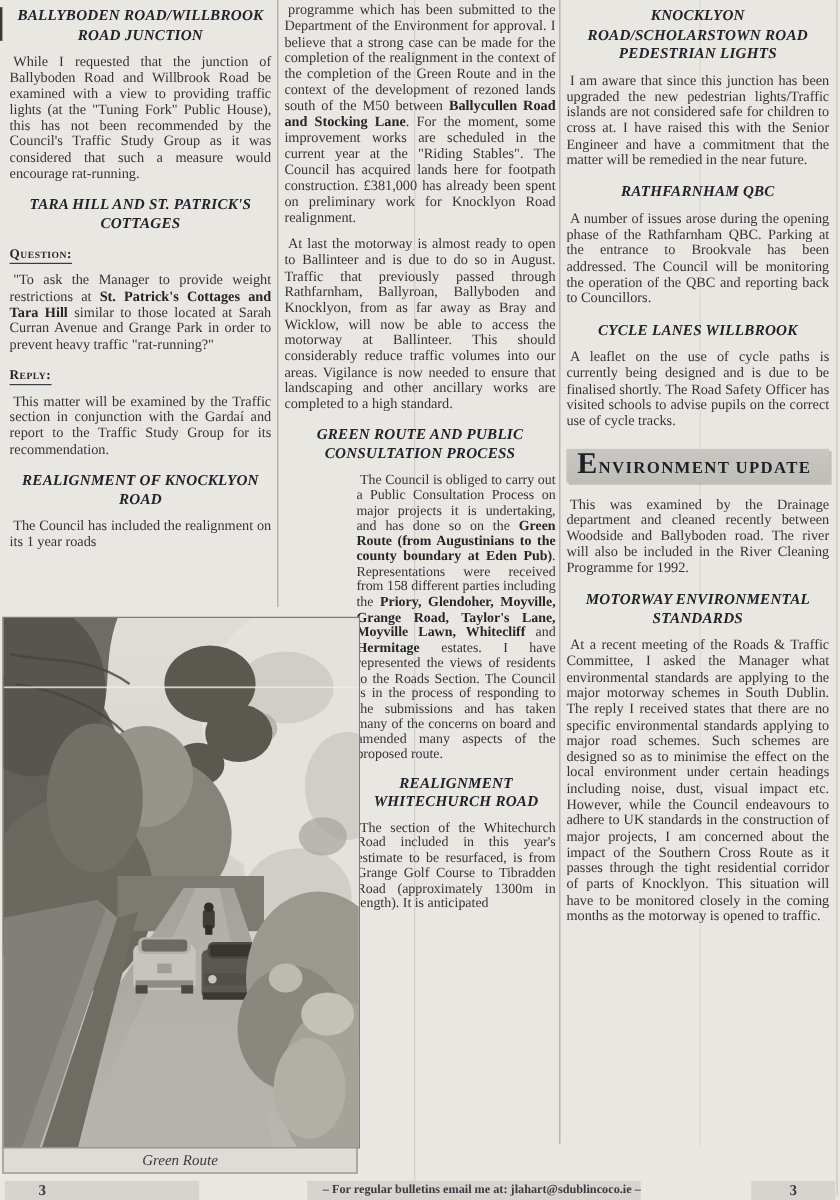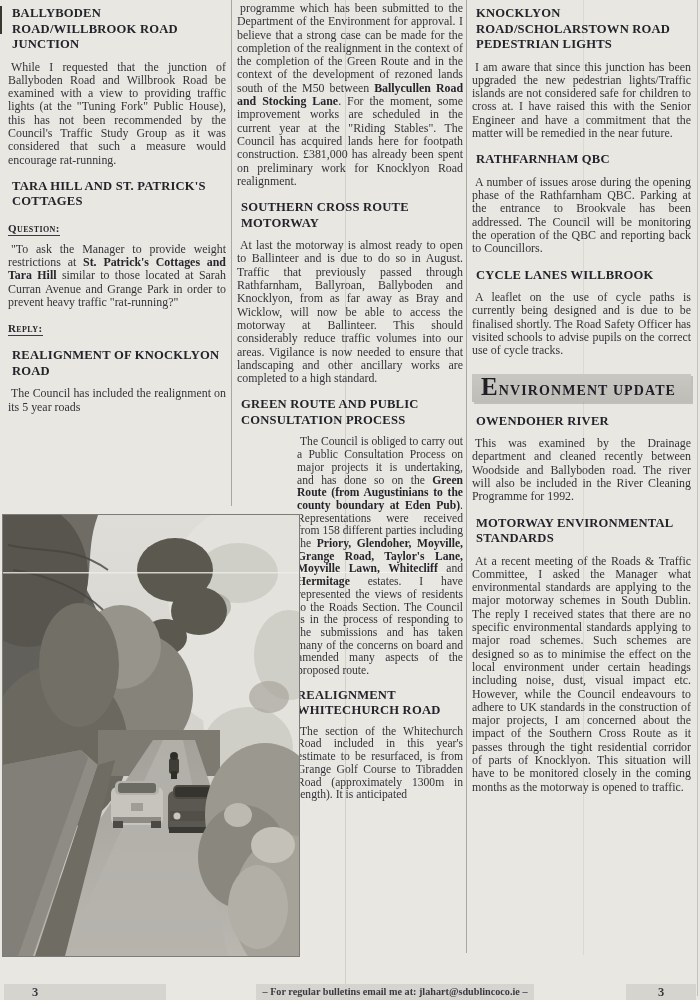--- a/index.html
+++ b/index.html
@@ -12,22 +12,22 @@
   }
   
   .col { position:absolute; top:2px; text-align:justify; }
   #col1 { left:8px;   width:218px; }
   #col2 { left:237px; width:226px; }
   #col3 { left:472px; width:219px; }
 
   .para { font-size:11.9px; line-height:13.3px; margin:0 0 9px 0; text-align:justify; text-indent:3px; color:#34333a; }
   .para b { font-weight:700; color:#26252c; }
   .heading {
-    font-size:12.6px; line-height:15.5px; font-weight:700; 
-    text-align:left; margin:12px 4px 8px; color:#23232c; letter-spacing:.2px;
+    font-size:12.6px; line-height:15.5px; font-weight:700; font-style:italic;
+    text-align:center; margin:12px 4px 8px; color:#23232c; letter-spacing:.2px;
   }
   .col > .heading:first-child { margin-top:4px; }
   .subhead { margin:2px 0 7px; text-align:left; }
   .subhead span {
     font-variant:small-caps; font-weight:700; font-size:11px; letter-spacing:.4px;
     border-bottom:1.5px solid #3a3a42; padding-bottom:1px; color:#26252c;
   }
   .banner {
     background:linear-gradient(180deg, var(--banner,#c9c7c2), #bfbdb8);
     box-shadow:2px 2px 0 rgba(120,118,112,.35);
@@ -65,21 +65,21 @@
 
   
   .pageno {
     position:absolute; top:984px; height:16px; background:var(--bar,#d6d4cf);
     font-weight:700; font-size:12.5px; line-height:16px; color:#3b3a40;
   }
   #pageno-left  { left:4px;  width:162px; text-indent:28px; }
   #pageno-right { left:626px; width:70px; text-align:center; text-indent:0; }
   .footer-bar {
     position:absolute; left:256px; top:984px; width:278px; height:16px;
-    background:var(--bar,#d6d4cf); text-align:center; font-weight:700;
+    background:var(--bar,#d6d4cf); text-align:right; font-weight:700;
     font-size:10.2px; line-height:16px; color:#3b3a40; white-space:nowrap;
   }
 </style>
 </head>
 <body>
 
 <div class="page">
 
   <div class="tick-topleft"></div>
   <div class="vrule" id="rule1"></div>
@@ -89,43 +89,42 @@
   <div class="crease-v2"></div>
   <div class="crease-h"></div>
 
   <div class="col" id="col1">
       <h3 class="heading">BALLYBODEN ROAD/WILLBROOK ROAD JUNCTION</h3>
       <p class="para"><span>While I requested that the junction of Ballyboden Road and Willbrook Road be examined with a view to providing traffic lights (at the "Tuning Fork" Public House), this has not been recommended by the Council's Traffic Study Group as it was considered that such a measure would encourage rat-running.</span></p>
       <h3 class="heading">TARA HILL AND ST. PATRICK'S COTTAGES</h3>
       <div class="subhead"><span>Question:</span></div>
       <p class="para"><span>"To ask the Manager to provide weight restrictions at </span><b>St. Patrick's Cottages and Tara Hill</b><span> similar to those located at Sarah Curran Avenue and Grange Park in order to prevent heavy traffic "rat-running?"</span></p>
       <div class="subhead"><span>Reply:</span></div>
+      <p class="para"><span>This matter will be examined by the Traffic section in conjunction with the Gardaí and report to the Traffic Study Group for its recommendation.</span></p>
       <h3 class="heading">REALIGNMENT OF KNOCKLYON ROAD</h3>
-      <p class="para"><span>The Council has included the realignment on its 5 year roads</span></p>
+      <p class="para"><span>The Council has included the realignment on its 1 year roads</span></p>
     </div>
   <div class="col" id="col2">
       <p class="para"><span>programme which has been submitted to the Department of the Environment for approval.  I believe that a strong case can be made for the completion of the realignment in the context of the completion of the Green Route and in the context of the development of rezoned lands south of the M50 between </span><b>Ballycullen Road and Stocking Lane</b><span>.  For the moment, some improvement works are scheduled in the current year at the "Riding Stables".  The Council has acquired lands here for footpath construction.  £381,000 has already been spent on preliminary work for Knocklyon Road realignment.</span></p>
-      <h3 class="heading">SOUTHERN CROSS ROUTE MOTORWAY</h3>
       <p class="para"><span>At last the motorway is almost ready to open to Ballinteer and is due to do so in August.  Traffic that previously passed through Rathfarnham, Ballyroan, Ballyboden and Knocklyon, from as far away as Bray and Wicklow, will now be able to access the motorway at Ballinteer. This should considerably reduce traffic volumes into our areas.  Vigilance is now needed to ensure that landscaping and other ancillary works are completed to a high standard.</span></p>
       <h3 class="heading">GREEN ROUTE AND PUBLIC CONSULTATION PROCESS</h3>
       <div class="narrow">
         <p class="para"><span>The Council is obliged to carry out a Public Consultation Process on major projects it is undertaking, and has done so on the </span><b>Green Route (from Augustinians to the county boundary at Eden Pub)</b><span>.  Representations were received from 158 different parties including the </span><b>Priory, Glendoher, Moyville, Grange Road, Taylor's Lane, Moyville Lawn, Whitecliff</b><span> and </span><b>Hermitage</b><span> estates.  I have represented the views of residents to the Roads Section.  The Council is in the process of responding to the submissions and has taken many of the concerns on board and amended many aspects of the proposed route.</span></p>
         <h3 class="heading">REALIGNMENT WHITECHURCH ROAD</h3>
         <p class="para"><span>The section of the Whitechurch Road included in this year's estimate to be resurfaced, is from Grange Golf Course to Tibradden Road (approximately 1300m in length).  It is anticipated</span></p>
       </div>
     </div>
   <div class="col" id="col3">
       <h3 class="heading">KNOCKLYON ROAD/SCHOLARSTOWN ROAD PEDESTRIAN LIGHTS</h3>
       <p class="para"><span>I am aware that since this junction has been upgraded the new pedestrian lights/Traffic islands are not considered safe for children to cross at.  I have raised this with the Senior Engineer and have a commitment that the matter will be remedied in the near future.</span></p>
       <h3 class="heading">RATHFARNHAM QBC</h3>
       <p class="para"><span>A number of issues arose during the opening phase of the Rathfarnham QBC. Parking at the entrance to Brookvale has been addressed.  The Council will be monitoring the operation of the QBC and reporting back to Councillors.</span></p>
       <h3 class="heading">CYCLE LANES WILLBROOK</h3>
       <p class="para"><span>A leaflet on the use of cycle paths is currently being designed and is due to be finalised shortly. The Road Safety Officer has visited schools to advise pupils on the correct use of cycle tracks.</span></p>
       <div class="banner"><span class="banner-initial">E</span><span class="banner-rest">NVIRONMENT UPDATE</span></div>
-      <h3 class="heading">OWENDOHER RIVER</h3>
       <p class="para"><span>This was examined by the Drainage department and cleaned recently between Woodside and Ballyboden road.  The river will also be included in the River Cleaning Programme for 1992.</span></p>
       <h3 class="heading">MOTORWAY ENVIRONMENTAL STANDARDS</h3>
       <p class="para"><span>At a recent meeting of the Roads &amp; Traffic Committee, I asked the Manager what environmental standards are applying to the major motorway schemes in South Dublin.  The reply I received states that there are no specific environmental standards applying to major road schemes. Such schemes are designed so as to minimise the effect on the local environment under certain headings including noise, dust, visual impact etc. However, while the Council endeavours to adhere to UK standards in the construction of major projects, I am concerned about the impact of the Southern Cross Route as it passes through the tight residential corridor of parts of Knocklyon.  This situation will have to be monitored closely in the coming months as the motorway is opened to traffic.</span></p>
     </div>
 
   <div class="photo">
     <svg viewBox="0 0 296 441" width="296" height="441" preserveAspectRatio="none" aria-hidden="true">
       <defs>
         <linearGradient id="skyg" x1="0" y1="0" x2="0" y2="1">
           <stop offset="0" stop-color="#deddd8"></stop>
@@ -203,18 +202,19 @@
         <ellipse cx="262" cy="300" rx="60" ry="72" fill="#9b998f"></ellipse>
         <ellipse cx="240" cy="342" rx="45" ry="52" fill="#8a887e"></ellipse>
         <ellipse cx="285" cy="392" rx="55" ry="72" fill="#a5a399"></ellipse>
         <ellipse cx="255" cy="392" rx="30" ry="42" fill="#b2b0a6"></ellipse>
         <ellipse cx="270" cy="330" rx="22" ry="18" fill="#c4c2b8"></ellipse>
         <ellipse cx="235" cy="300" rx="14" ry="12" fill="#bdbbb1"></ellipse>
       </g>
       <rect x="0" y="57" width="296" height="1.5" fill="#efeee9" opacity=".8"></rect>
     </svg>
   </div>
+  <div class="caption">Green Route</div>
 
   <div class="pageno" id="pageno-left">3</div>
   <div class="footer-bar">– For regular bulletins email me at: jlahart@sdublincoco.ie –</div>
   <div class="pageno" id="pageno-right">3</div>
 
 </div>
 
 </body></html>

